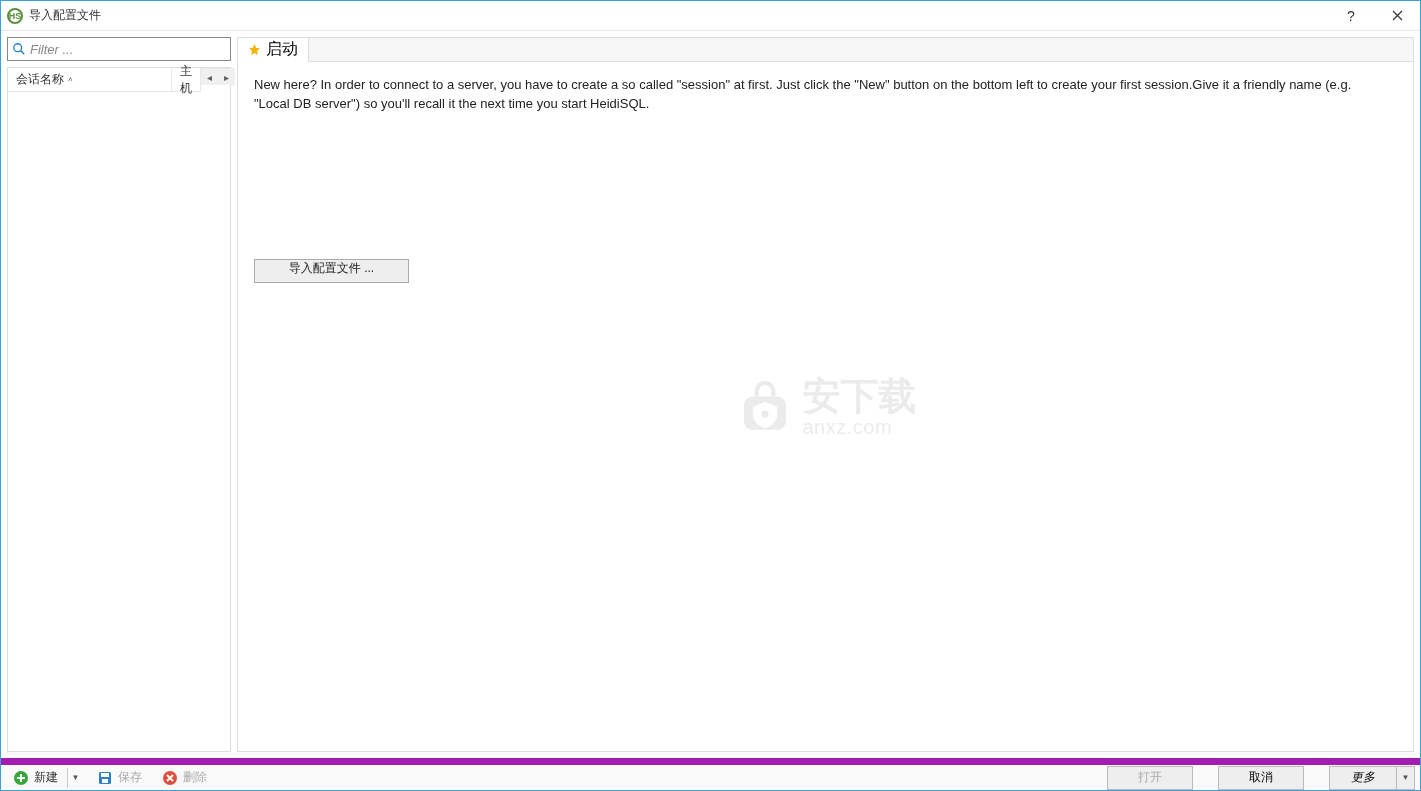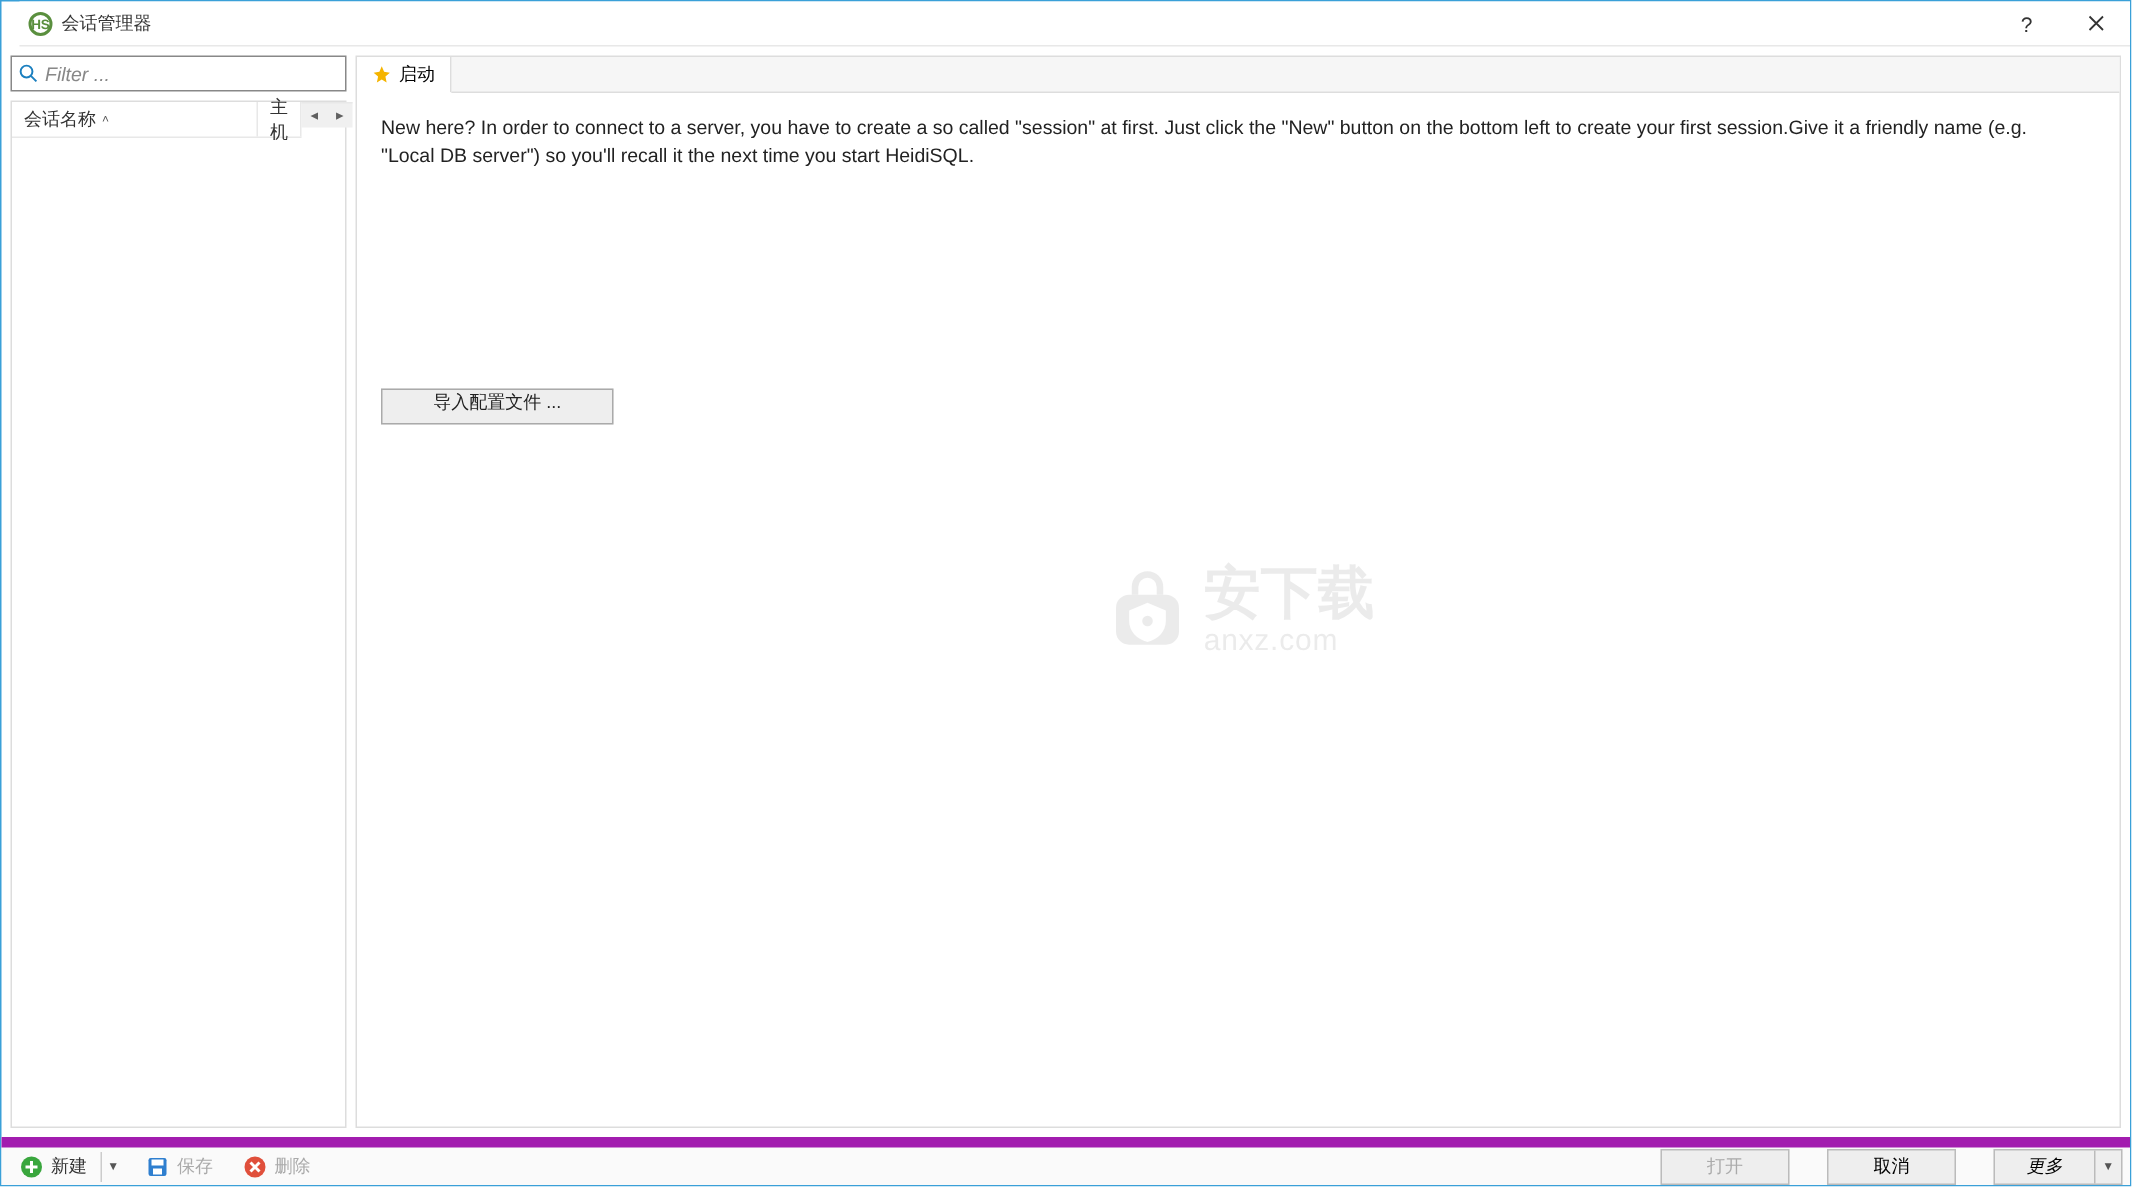--- a/index.html
+++ b/index.html
@@ -1,18 +1,18 @@
 <!DOCTYPE html>
 <html><head>
 <meta charset="utf-8">
 <style>
 * { box-sizing: border-box; margin: 0; padding: 0; }
 html, body { width: 1421px; height: 791px; font-family: "Segoe UI", "Microsoft YaHei", sans-serif; font-size: 12px; background: #fff; overflow: hidden; }
 .window { width: 1421px; height: 791px; border: 1px solid #3aa0d8; display: flex; flex-direction: column; background: #fff; }
-.titlebar { height: 30px; background: #fff; display: flex; align-items: center; padding: 0 0 0 6px; border-bottom: 1px solid #e8e8e8; margin-left: 12px; }
+.titlebar { height: 30px; background: #fff; display: flex; align-items: center; padding: 0 0 0 6px; border-bottom: 1px solid #e8e8e8; }
 .app-icon { width: 16px; height: 16px; border-radius: 50%; border: 2px solid #5a8f3e; color: #5a8f3e; font-size: 9px; display: flex; align-items: center; justify-content: center; font-weight: bold; margin-right: 6px; }
 .title-text { font-size: 12px; color: #333; }
 .title-spacer { flex: 1; }
 .title-btn { width: 46px; height: 30px; display: flex; align-items: center; justify-content: center; font-size: 14px; color: #333; cursor: default; }
 .body { flex: 1; display: flex; padding: 6px; gap: 6px; min-height: 0; }
 .left-pane { width: 224px; display: flex; flex-direction: column; }
 .filter-wrap { border: 1px solid #888; height: 24px; display: flex; align-items: center; padding: 0 4px; background: #fff; }
 .filter-wrap svg { width: 14px; height: 14px; margin-right: 4px; }
 .filter-input { border: none; outline: none; flex: 1; font-size: 13px; color: #7f1d1d; font-style: italic; }
 .filter-input::placeholder { color: #888; font-style: italic; }
@@ -22,21 +22,21 @@
 .list-header-cell.name { width: 164px; }
 .list-header-cell.host { flex: 1; text-align: right; }
 .sort-caret { margin-left: 4px; font-size: 8px; color: #555; }
 .list-body { flex: 1; }
 .hscroll { height: 17px; display: flex; align-items: center; background: #f0f0f0; border-top: 1px solid #e8e8e8; }
 .hscroll-btn { width: 17px; height: 17px; display: flex; align-items: center; justify-content: center; color: #606060; font-size: 10px; }
 .hscroll-track { flex: 1; height: 17px; background: #f0f0f0; position: relative; }
 .hscroll-thumb { position: absolute; left: 0; top: 1px; height: 15px; width: 85%; background: #cdcdcd; }
 .right-pane { flex: 1; display: flex; flex-direction: column; border: 1px solid #ddd; min-height: 0; }
 .tabs { display: flex; height: 24px; background: #f6f6f6; }
-.tab { display: flex; align-items: center; gap: 5px; padding: 0 10px; background: #fff; border-right: 1px solid #ddd; border-bottom: 1px solid #fff; font-size: 12px; }
+.tab { display: flex; align-items: center; gap: 5px; padding: 0 10px; background: #fff; border-right: 1px solid #ddd; border-bottom: 1px solid #fff; font-size: 16px; }
 .tab svg { width: 13px; height: 13px; }
 .tabs-rest { flex: 1; border-bottom: 1px solid #ddd; }
 .tab-content { flex: 1; padding: 14px 16px; font-size: 13px; color: #222; line-height: 1.45; position: relative; }
 .intro-text { max-width: 1130px; }
 .import-btn { margin-top: 145px; width: 155px; height: 24px; border: 1px solid #aaa; background: #eee; font-size: 12px; display: flex; justify-content: center; cursor: default; }
 .watermark { position: absolute; left: 50%; top: 50%; transform: translate(-50%, -50%); opacity: 0.14; display: flex; align-items: center; gap: 8px; pointer-events: none; color: #777; }
 .wm-logo { width: 60px; height: 56px; }
 .wm-text { display: flex; flex-direction: column; line-height: 1; }
 .wm-cn { font-size: 38px; font-weight: 600; }
 .wm-en { font-size: 20px; margin-top: 2px; letter-spacing: 0.5px; }
@@ -52,21 +52,21 @@
 .right-btn.split { padding-right: 18px; font-style: italic; }
 .right-btn .drop { position: absolute; right: 0; top: 0; bottom: 0; width: 18px; border-left: 1px solid #bbb; display: flex; align-items: center; justify-content: center; font-size: 8px; color: #555; }
 </style>
 </head>
 <body>
 
 <div class="window">
 
   <div class="titlebar">
     <div class="app-icon">HS</div>
-    <div class="title-text">会话管理器</div>
+    <div class="title-text">导入配置文件</div>
     <div class="title-spacer"></div>
     <div class="title-btn">?</div>
     <div class="title-btn close">
       <svg width="11" height="11" viewBox="0 0 11 11">
           <path d="M1 1 L10 10 M10 1 L1 10" stroke="currentColor" stroke-width="1.2"></path>
         </svg>
     </div>
   </div>
 
   <div class="body">

